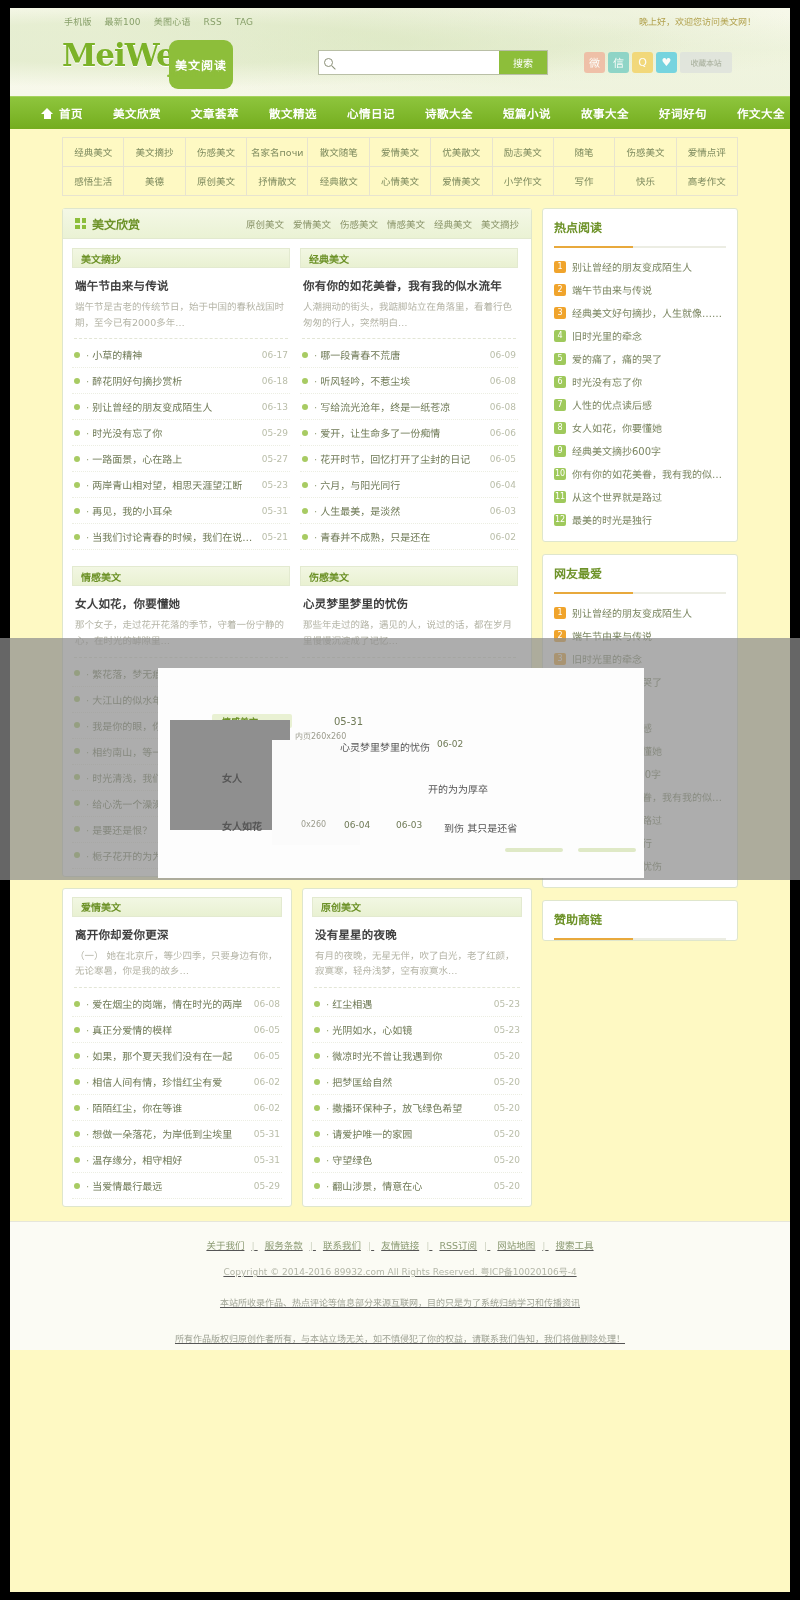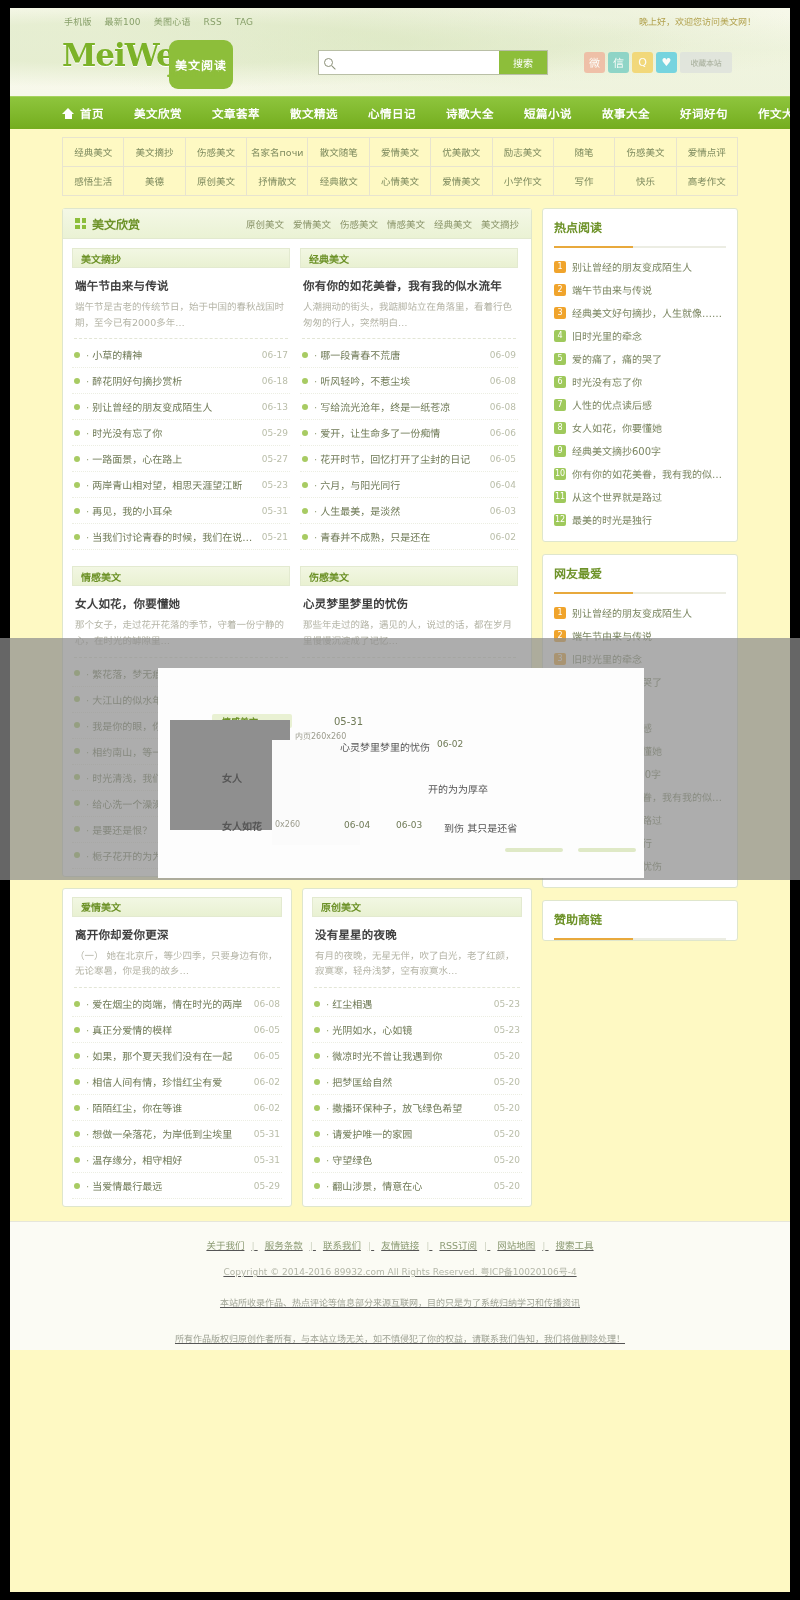--- a/index.html
+++ b/index.html
@@ -113,21 +113,21 @@
   .soc.s5{
     width:52px;background:#dfe3dd;color:#9aa28f;font-size:8px;
     border-radius:2px;letter-spacing:-.3px;
   }
 
   
   .nav {
     height:33px;
     background:linear-gradient(#8ec53d,#74ad1e);
     display:flex; align-items:center;
-    padding-left:52px;
+    padding-left:31px;
     border-top:1px solid #a6d25e;
   }
   .nav a {
     color:#fff; font-size:11.5px; font-weight:bold;
     padding:0 15px; text-decoration:none;
     letter-spacing:.5px; position:relative;
     white-space:nowrap;
   }
   .nav a.home { padding-left:0; display:flex; align-items:center; gap:5px; }
   .home-ico {
@@ -864,21 +864,21 @@
 
   <div class="glitch-grey"></div>
   <div class="glitch-white1"></div>
   <div class="glitch-chip" style="left:212px;top:714px;width:80px;"></div>
   <div class="glitch-txt" style="left:222px;top:715px;font-size:9px;color:#6d9228;font-weight:bold;">情感美文</div>
   <div class="glitch-grey2"></div>
   <div class="glitch-white2"></div>
   <div class="glitch-txt" style="left:222px;top:770px;color:#555;font-weight:bold;">女人</div>
   <div class="glitch-txt" style="left:222px;top:790px;color:#555;font-weight:bold;margin-top:28px;">女人如花</div>
   <div class="glitch-txt" style="left:295px;top:730px;font-size:8px;color:#9b9b8c;">内页260x260</div>
-  <div class="glitch-txt" style="left:275px;top:820px;font-size:8px;color:#9b9b8c;">0x260</div>
+  <div class="glitch-txt" style="left:301px;top:820px;font-size:8px;color:#9b9b8c;">0x260</div>
   <div class="glitch-txt" style="left:334px;top:716px;color:#6f7a56;">05-31</div>
   <div class="glitch-txt" style="left:340px;top:739px;color:#555;">心灵梦里梦里的忧伤</div>
   <div class="glitch-txt" style="left:437px;top:739px;color:#6f7a56;font-size:9px;">06-02</div>
   <div class="glitch-txt" style="left:428px;top:781px;color:#555;">开的为为厚卒</div>
   <div class="glitch-txt" style="left:344px;top:820px;color:#6f7a56;font-size:9px;">06-04</div>
   <div class="glitch-txt" style="left:396px;top:820px;color:#6f7a56;font-size:9px;">06-03</div>
   <div class="glitch-txt" style="left:444px;top:820px;color:#555;">到伤  其只是还省</div>
   <div class="glitch-chip" style="left:505px;top:848px;width:58px;height:4px;background:#dfe9c6;"></div>
   <div class="glitch-chip" style="left:578px;top:848px;width:58px;height:4px;background:#dfe9c6;"></div>
 </div>

